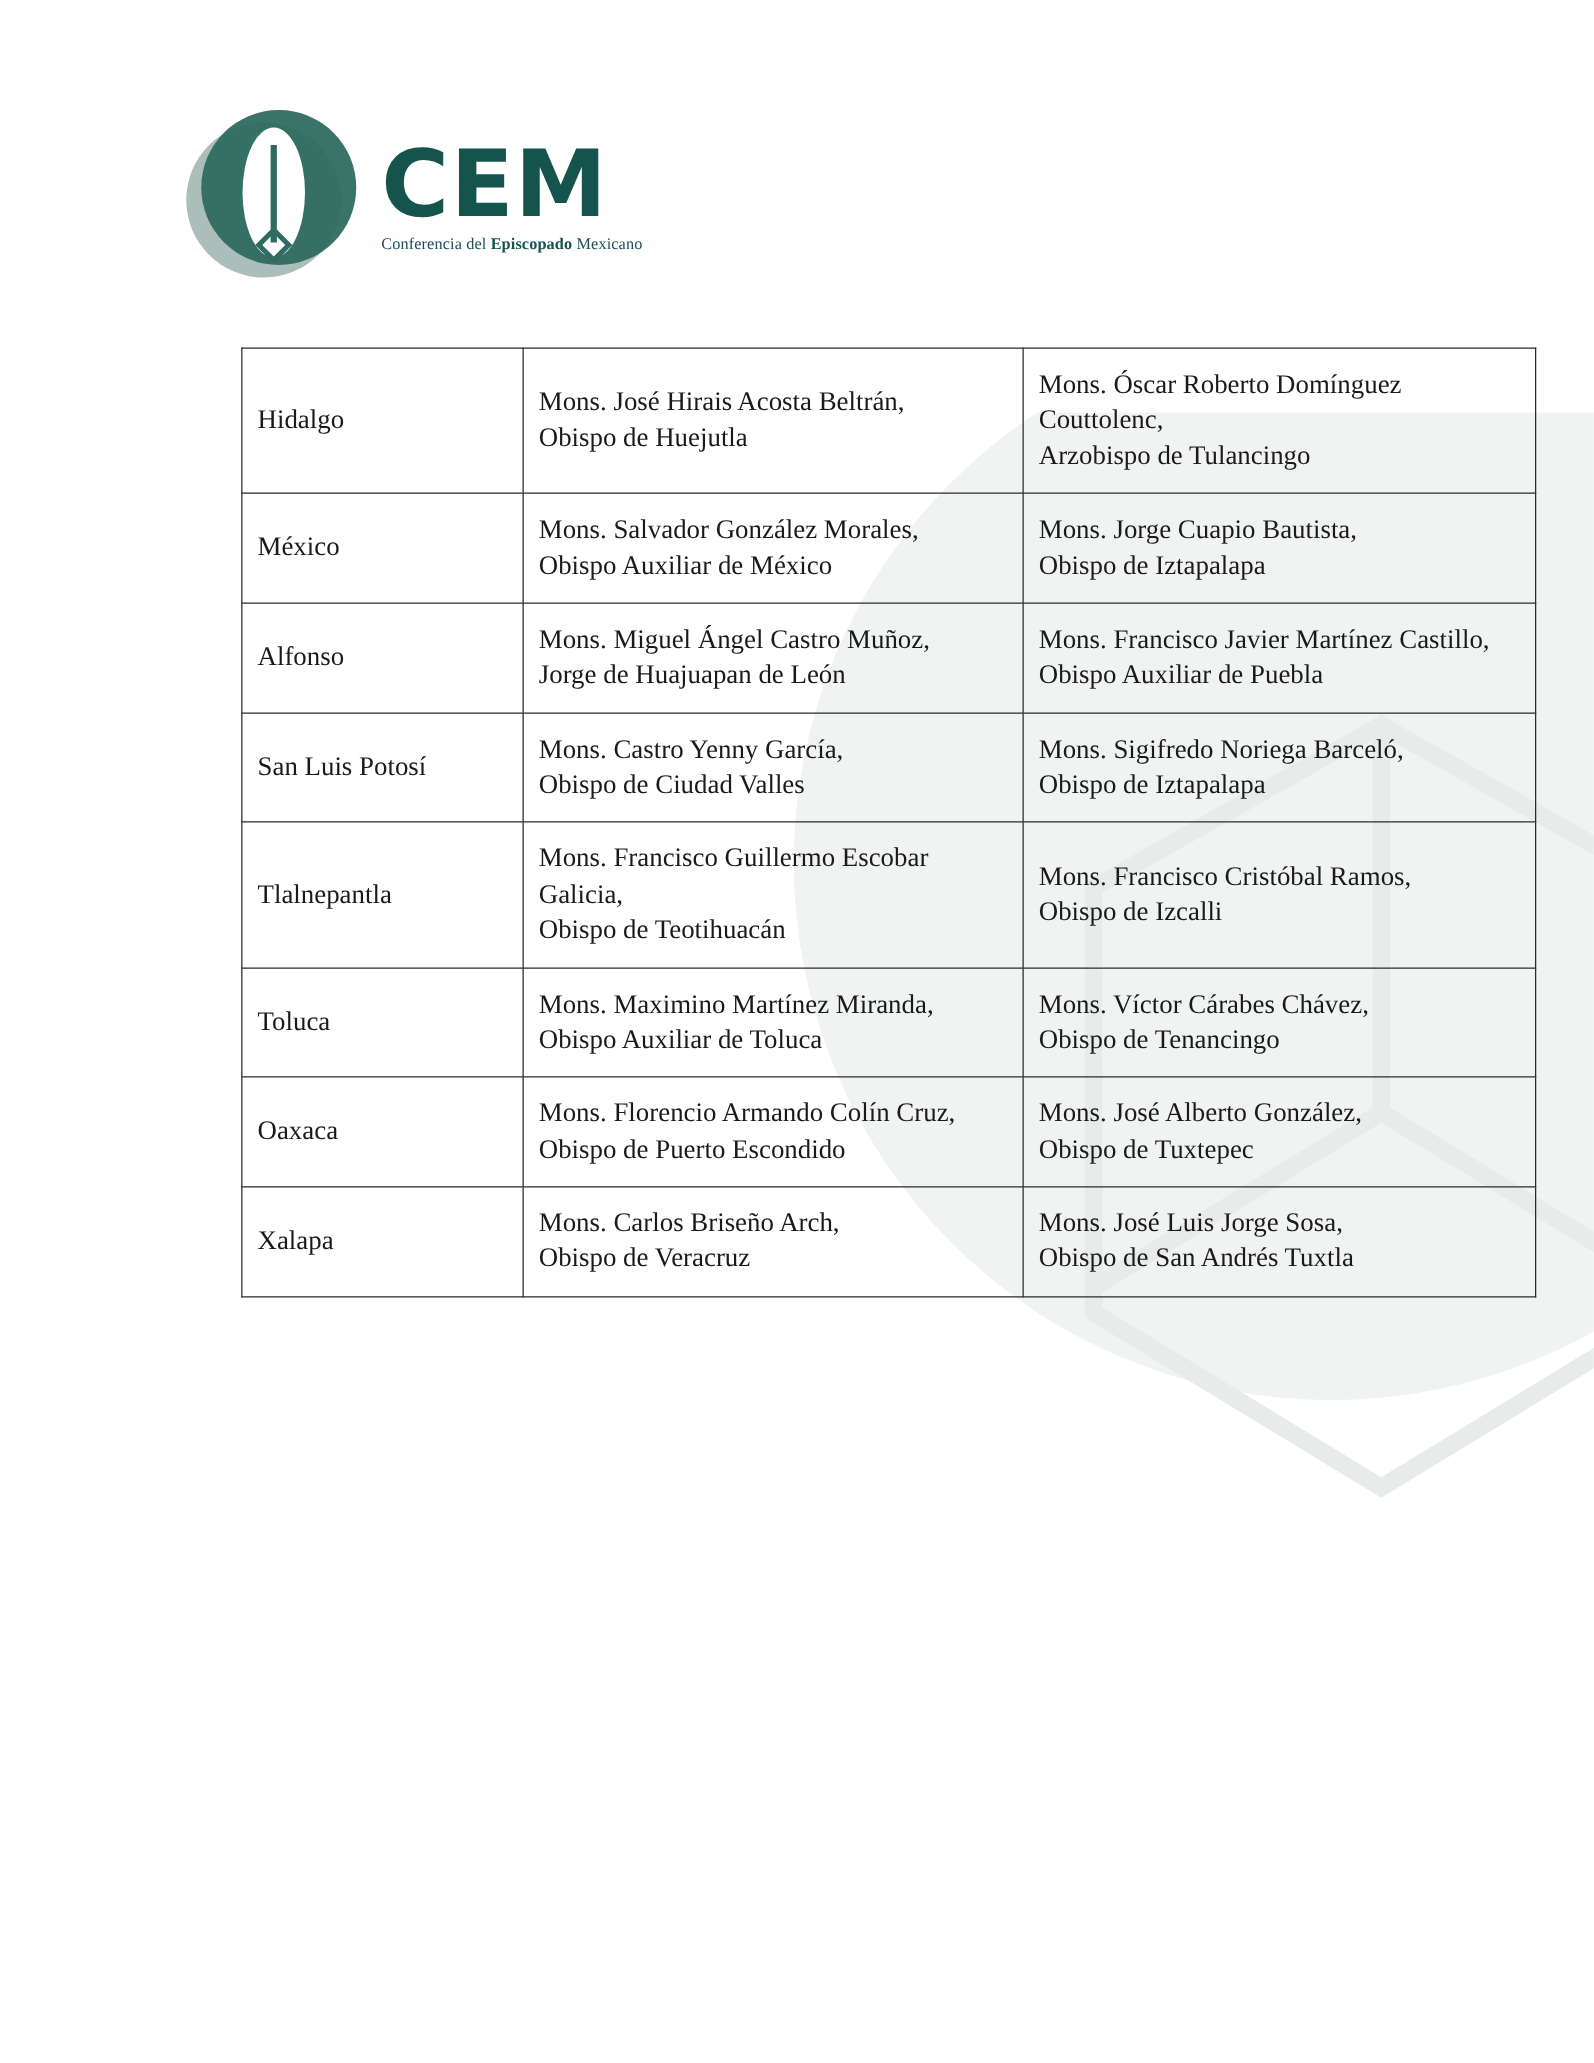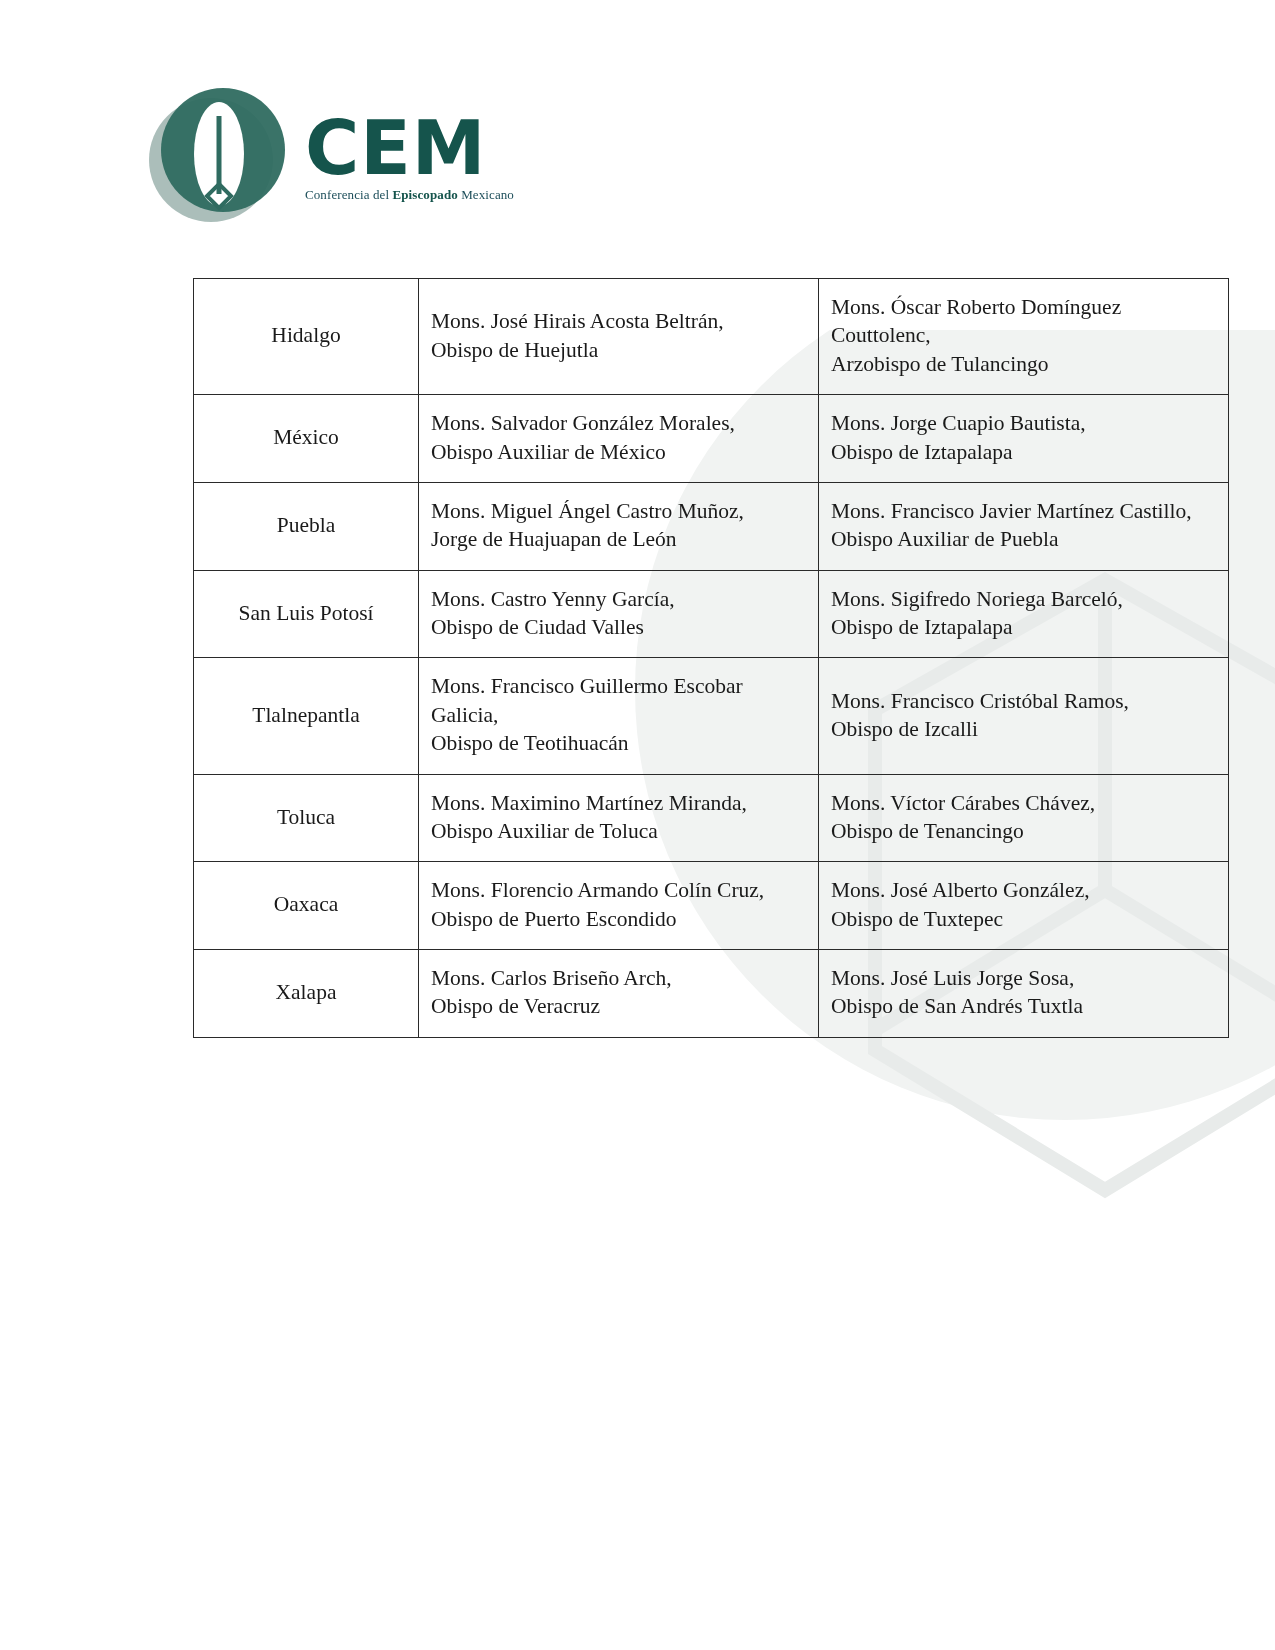--- a/index.html
+++ b/index.html
@@ -92,21 +92,21 @@
   table.bishops td {
     border: 1.6px solid #2a2a2a;
     padding: 14px 12px 16px 12px;
     font-size: 21.5px;
     line-height: 1.32;
     color: #1a1a1a;
     vertical-align: middle;
   }
   td.col-region {
     width: 200px;
-    text-align: center;
+    text-align: left;
   }
   td.col-a {
     width: 375px;
   }
   td.col-b {
     width: 385px;
   }
   .nm {
     display: block;
   }
@@ -159,21 +159,21 @@
             <td class="col-a">
               <span class="nm">Mons. Salvador González Morales,</span>
               <span class="nm">Obispo Auxiliar de México</span>
             </td>
             <td class="col-b">
               <span class="nm">Mons. Jorge Cuapio Bautista,</span>
               <span class="nm">Obispo de Iztapalapa</span>
             </td>
           </tr>
           <tr>
-            <td class="col-region">Puebla</td>
+            <td class="col-region">Alfonso</td>
             <td class="col-a">
               <span class="nm">Mons. Miguel Ángel Castro Muñoz,</span>
               <span class="nm">Jorge de Huajuapan de León</span>
             </td>
             <td class="col-b">
               <span class="nm">Mons. Francisco Javier Martínez Castillo,</span>
               <span class="nm">Obispo Auxiliar de Puebla</span>
             </td>
           </tr>
           <tr>

